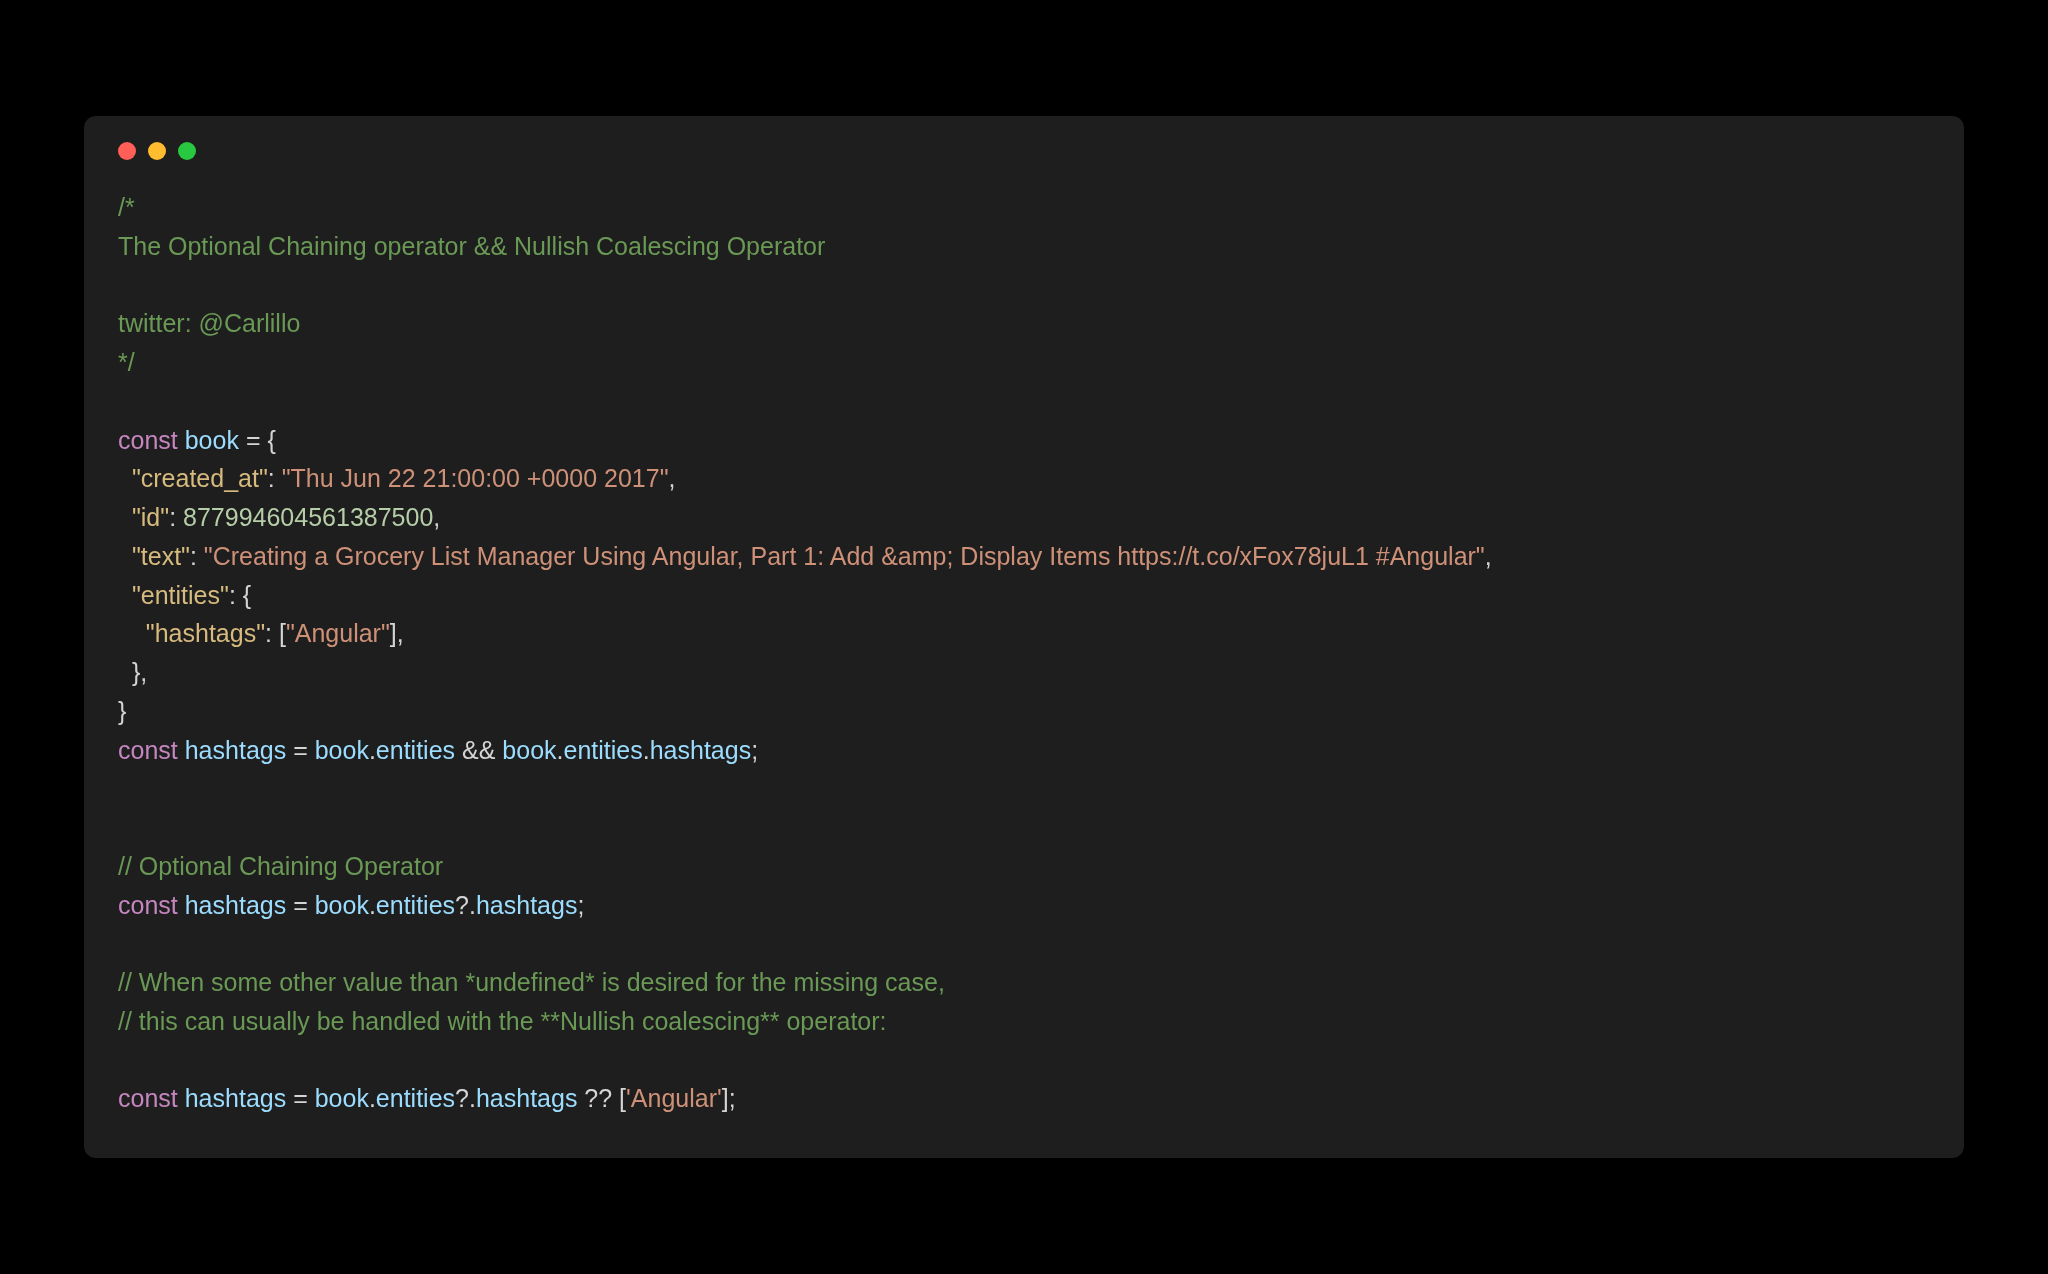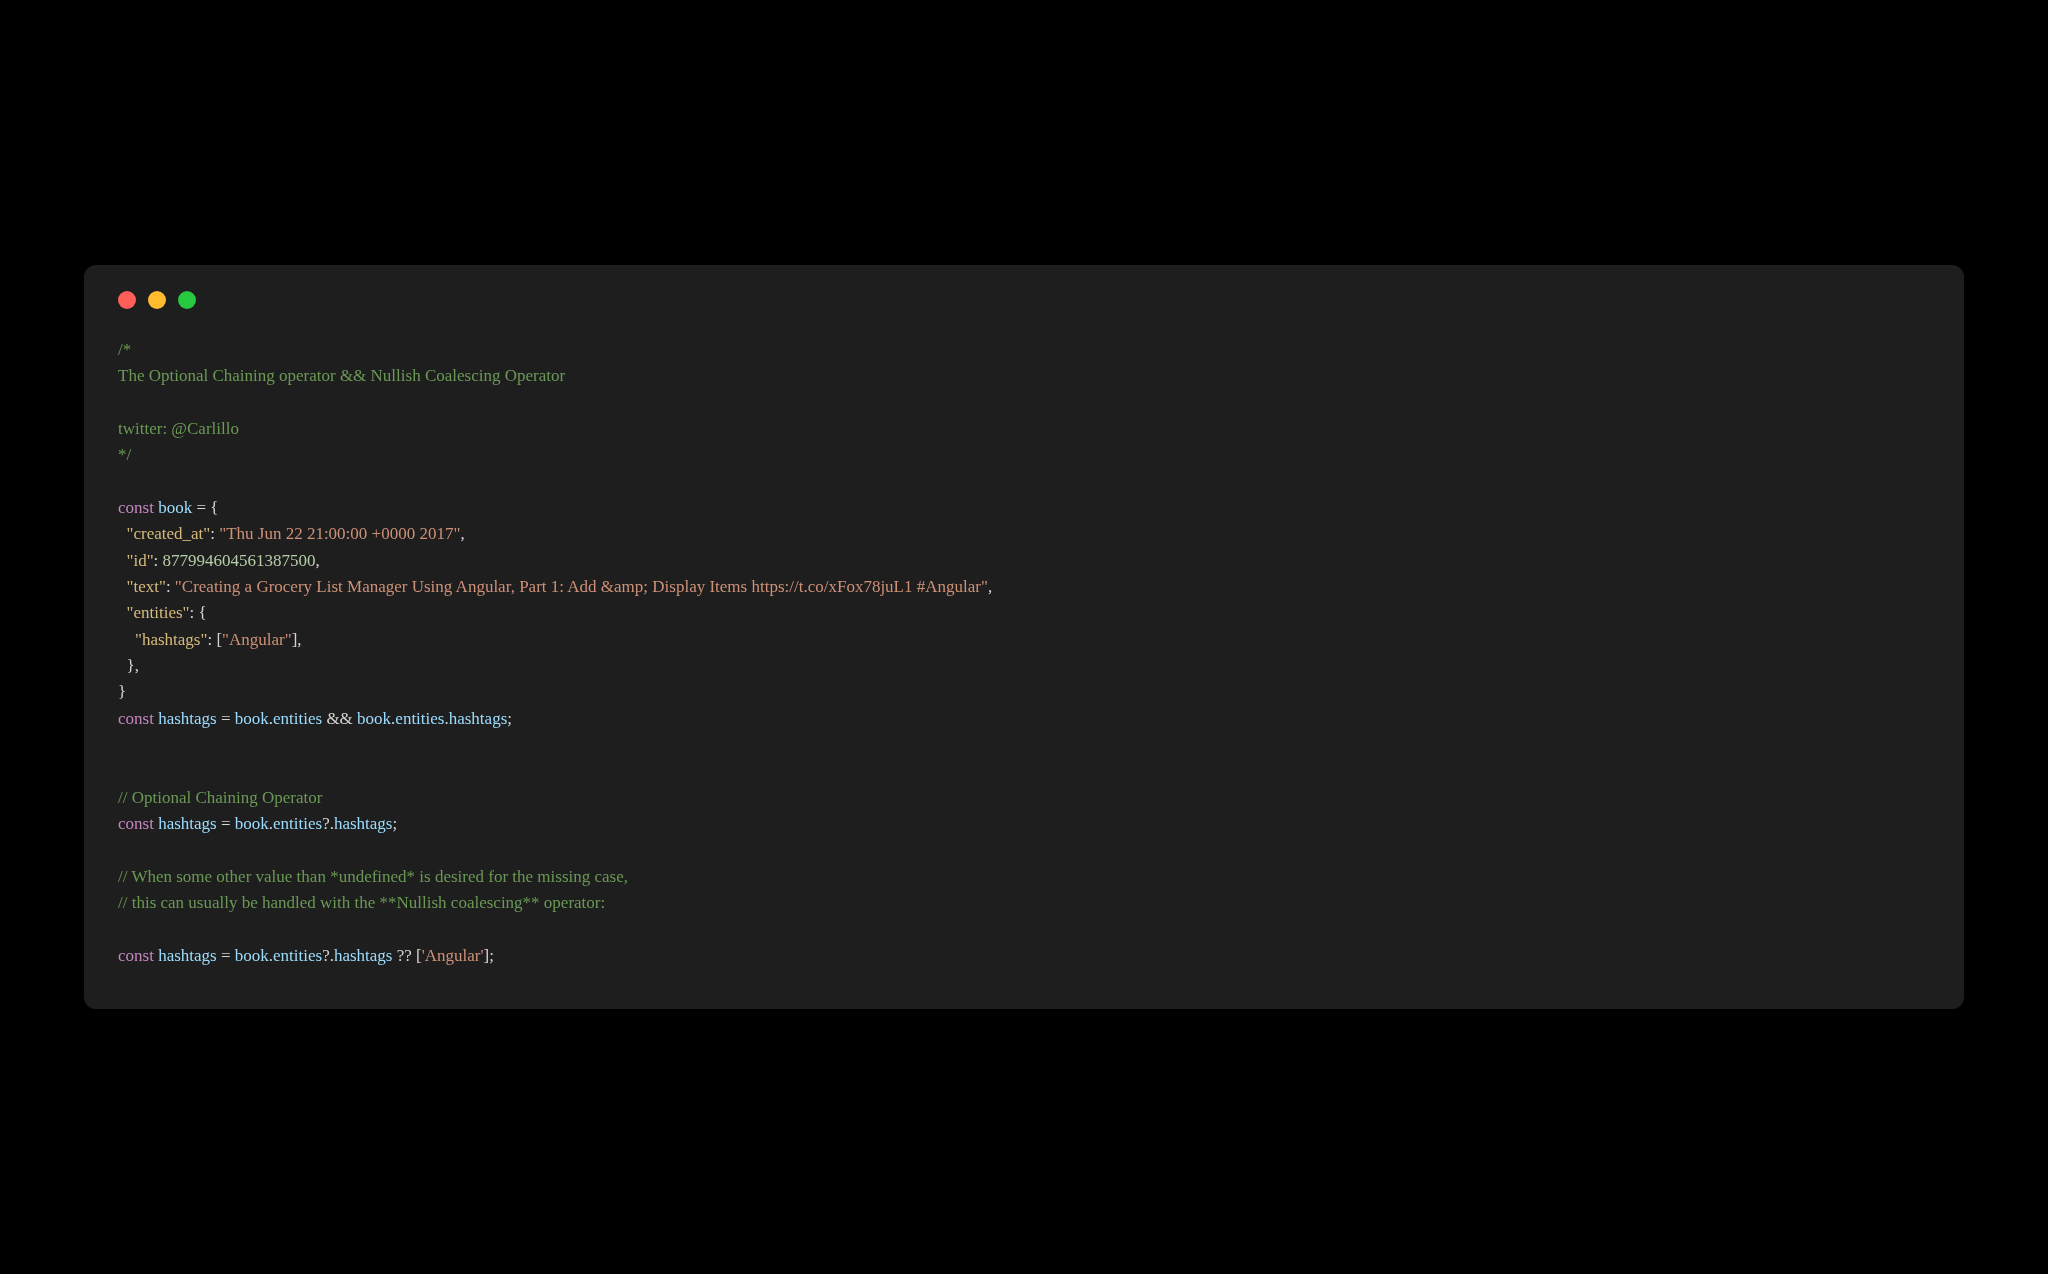--- a/index.html
+++ b/index.html
@@ -27,22 +27,22 @@
   .dot {
     width: 18px;
     height: 18px;
     border-radius: 50%;
   }
   .dot.red    { background: #ff5f57; }
   .dot.yellow { background: #febc2e; }
   .dot.green  { background: #28c840; }
 
   pre.code {
-    font-family: Liberation Serif, serif;
-    font-size: 17px;
+    font-family: Liberation Sans, sans-serif;
+    font-size: 25px;
     line-height: 1.55;
     color: #d4d4d4;
     white-space: pre;
   }
 
   .c-comment   { color: #6a9955; }
   .c-keyword   { color: #c586c0; }
   .c-ident     { color: #9cdcfe; }
   .c-string    { color: #ce9178; }
   .c-number    { color: #b5cea8; }

